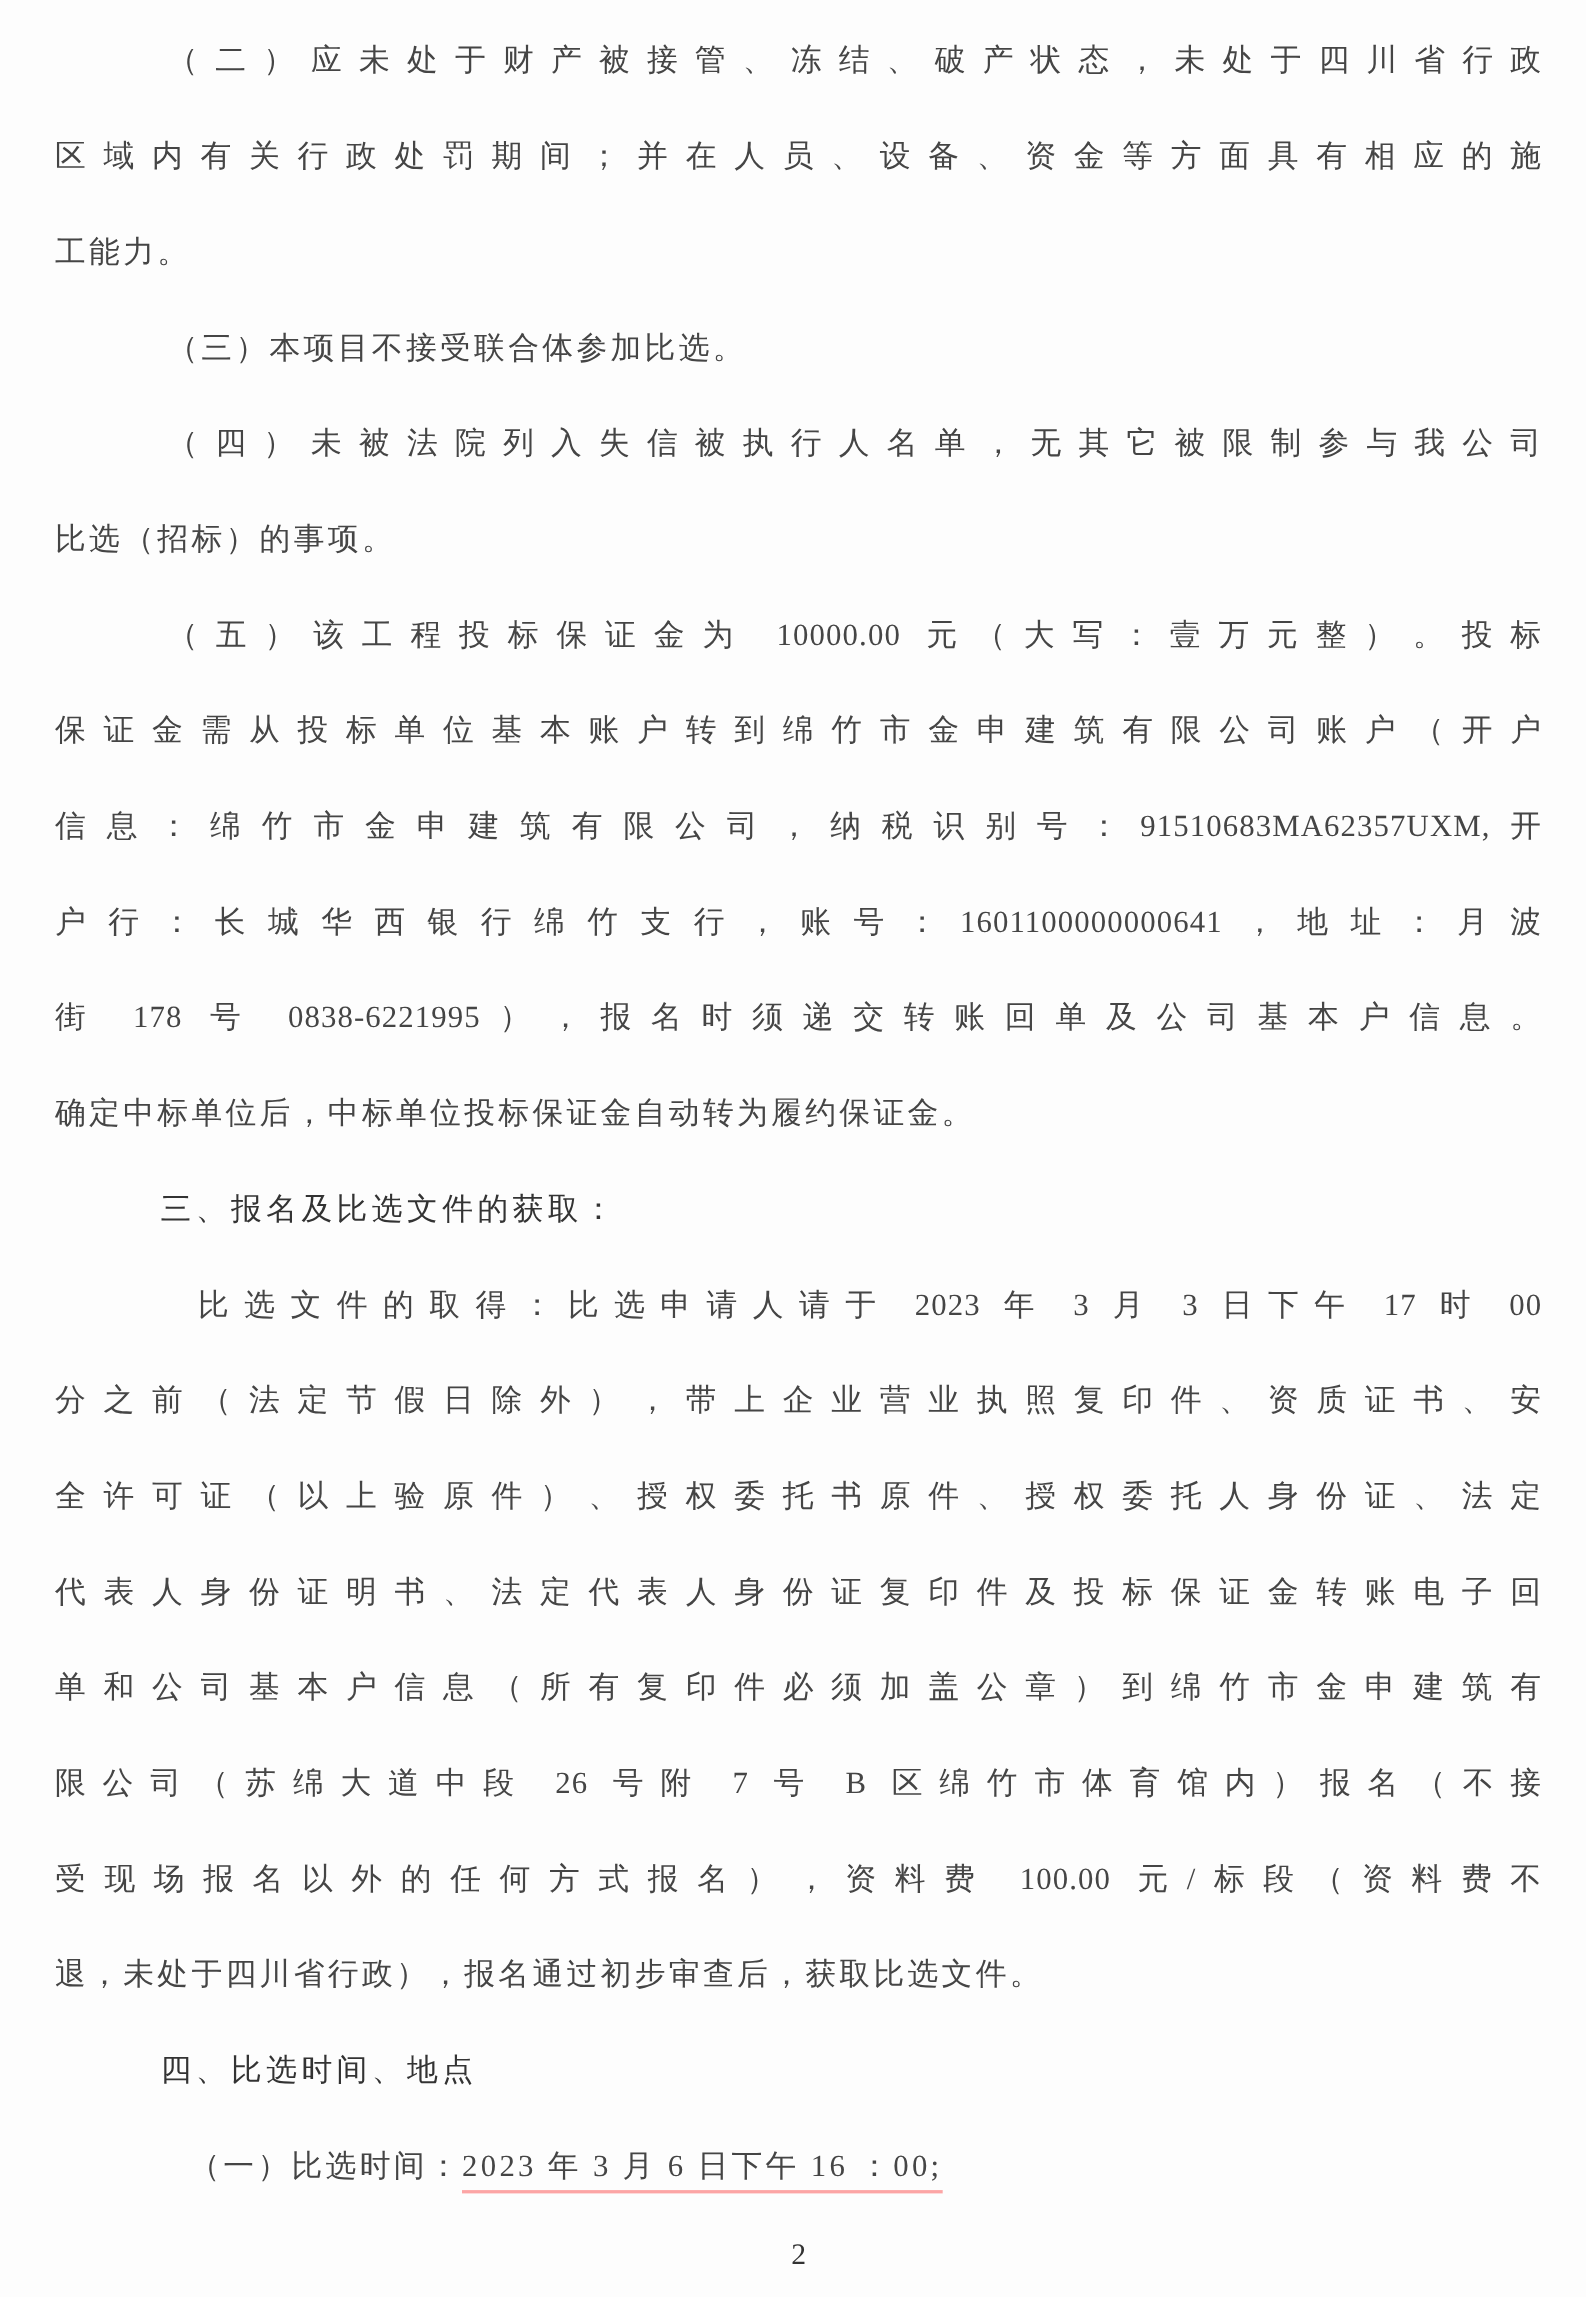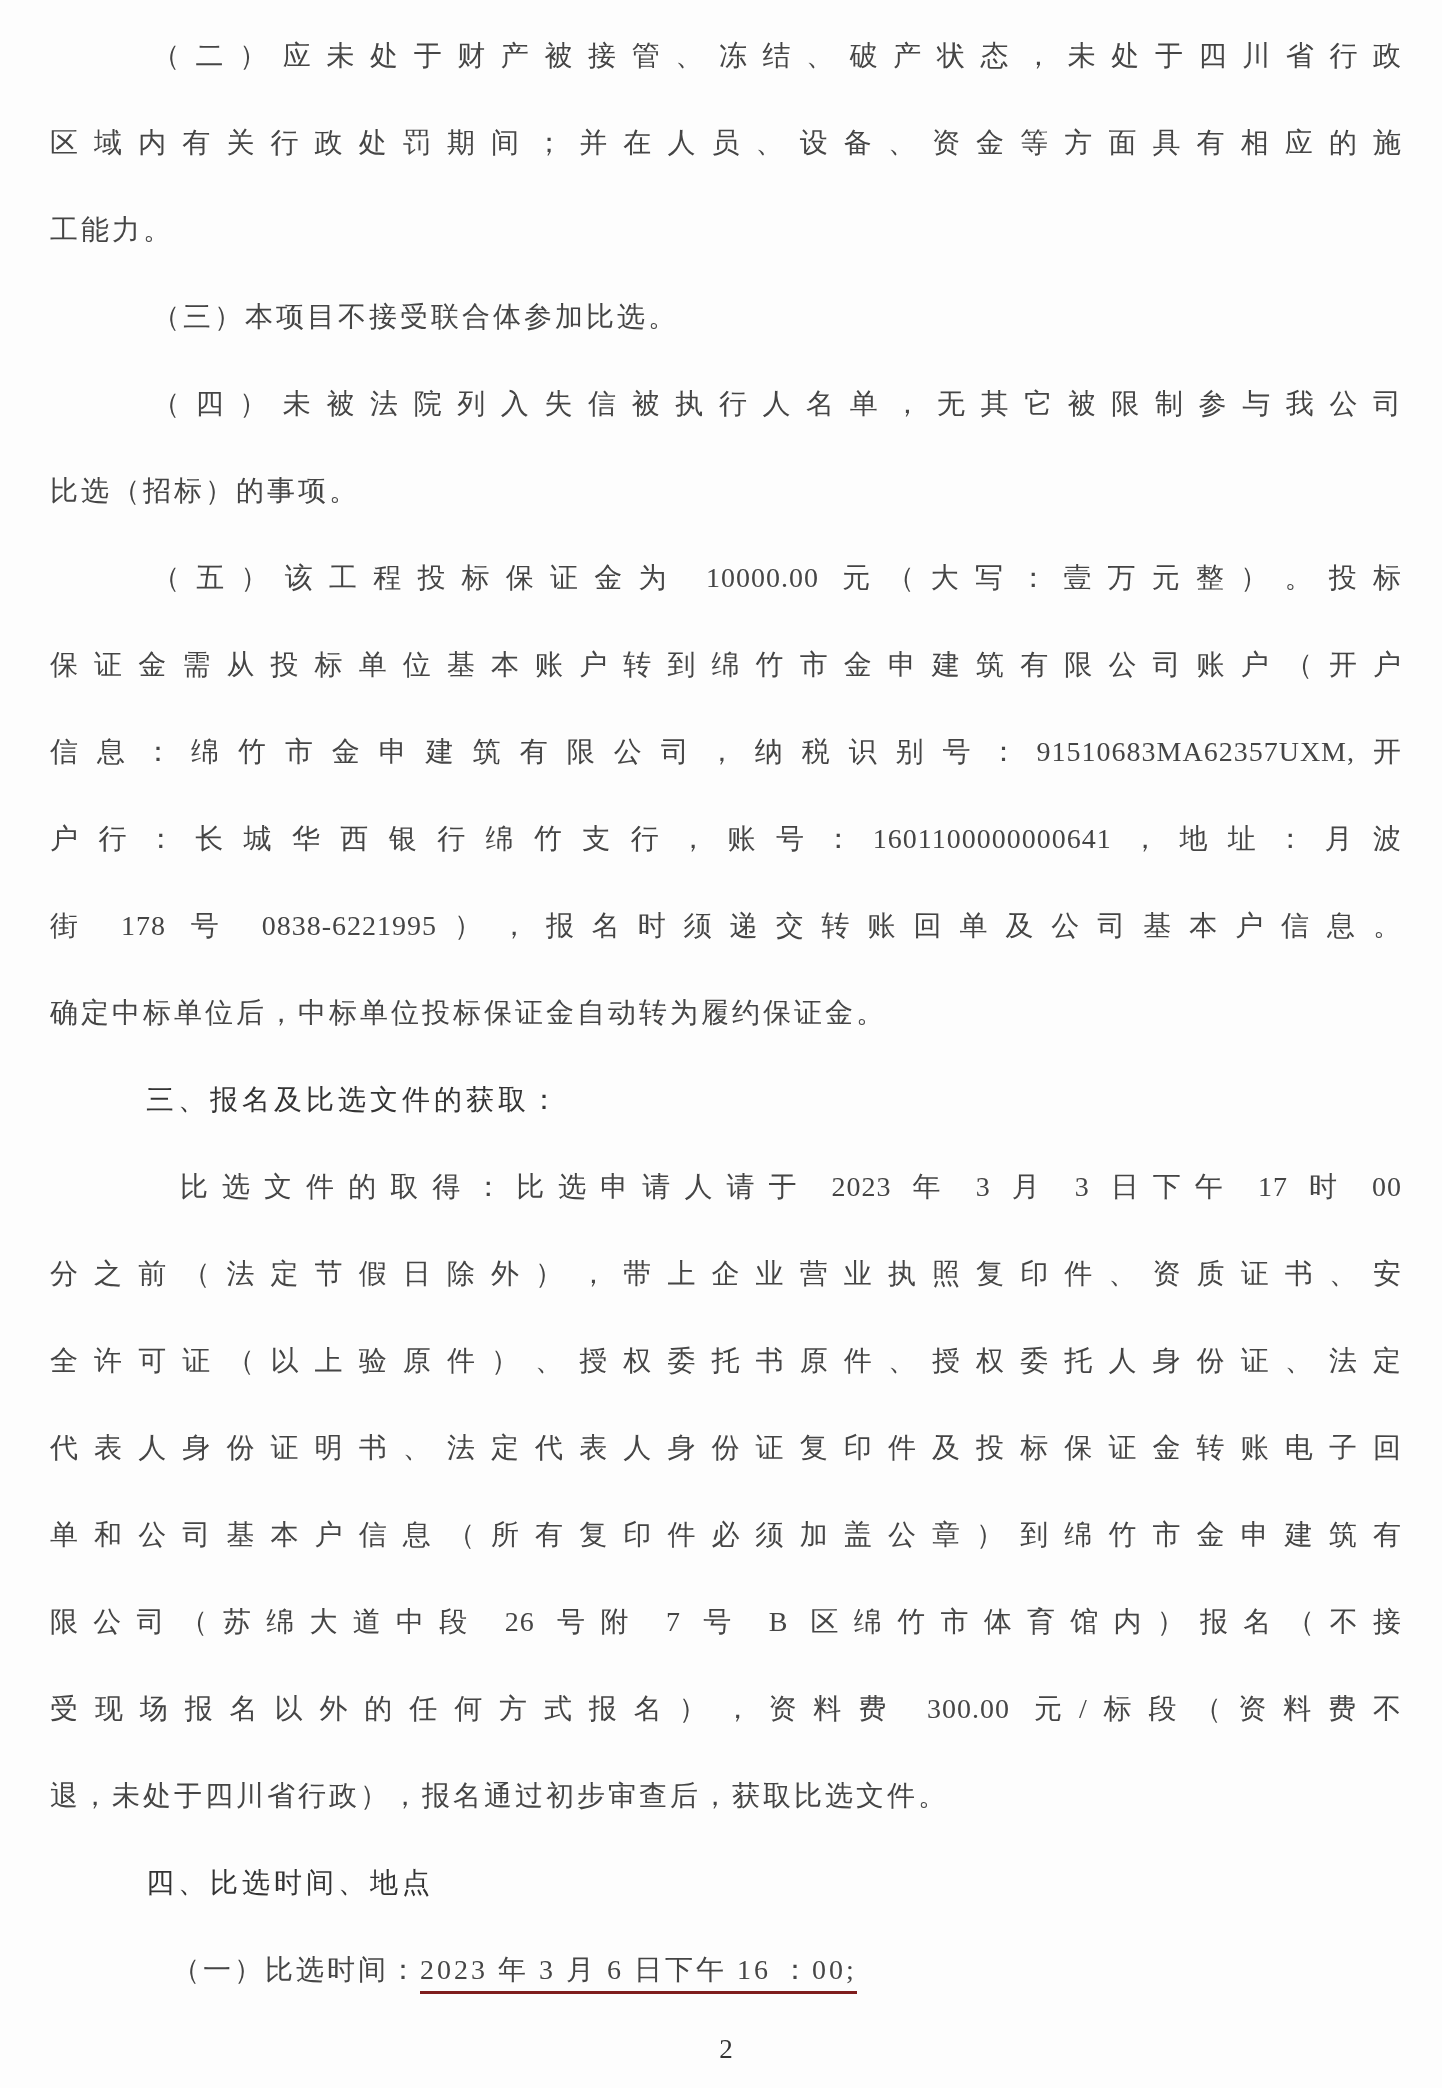--- a/index.html
+++ b/index.html
@@ -36,21 +36,21 @@
   .indent-para  { text-indent: 102px; }
   .indent-head  { text-indent: 96px; }
   .indent-l14   { text-indent: 130px; }
   .indent-last  { text-indent: 122px; }
   .heading {
     font-weight: normal;
     color: #333333;
     letter-spacing: 4px;
   }
   .u-date {
-    border-bottom: 3px solid #7f1d1d;
+    border-bottom: 3px solid #fca5a5;
     padding-bottom: 6px;
   }
   .footer {
     height: 60px;
     line-height: 60px;
     text-align: center;
     font-size: 27px;
     color: #333333;
     letter-spacing: 0;
     margin-top: 6px;
@@ -73,21 +73,21 @@
   <div class="line justify">户行：长城华西银行绵竹支行，账号：1601100000000641，地址：月波</div>
   <div class="line justify">街 178 号 0838-6221995），报名时须递交转账回单及公司基本户信息。</div>
   <div class="line">确定中标单位后，中标单位投标保证金自动转为履约保证金。</div>
   <div class="line indent-head heading">三、报名及比选文件的获取：</div>
   <div class="line justify indent-l14">比选文件的取得：比选申请人请于 2023 年 3 月 3 日下午 17 时 00</div>
   <div class="line justify">分之前（法定节假日除外），带上企业营业执照复印件、资质证书、安</div>
   <div class="line justify">全许可证（以上验原件）、授权委托书原件、授权委托人身份证、法定</div>
   <div class="line justify">代表人身份证明书、法定代表人身份证复印件及投标保证金转账电子回</div>
   <div class="line justify">单和公司基本户信息（所有复印件必须加盖公章）到绵竹市金申建筑有</div>
   <div class="line justify">限公司（苏绵大道中段 26 号附 7 号 B 区绵竹市体育馆内）报名（不接</div>
-  <div class="line justify">受现场报名以外的任何方式报名），资料费 300.00 元/标段（资料费不</div>
+  <div class="line justify">受现场报名以外的任何方式报名），资料费 100.00 元/标段（资料费不</div>
   <div class="line">退，未处于四川省行政），报名通过初步审查后，获取比选文件。</div>
   <div class="line indent-head heading">四、比选时间、地点</div>
 
   <div class="line indent-last">
     <span>（一）比选时间：</span><span class="u-date">2023 年 3 月 6 日下午 16 ：00;</span>
   </div>
 
   <div class="footer">2</div>
 
 </div>

